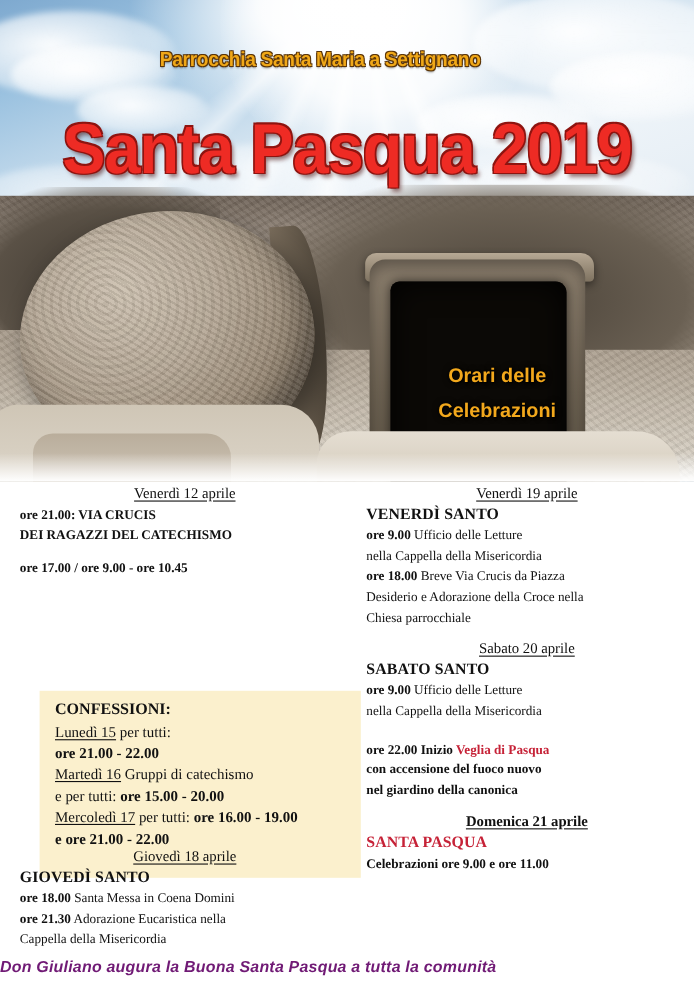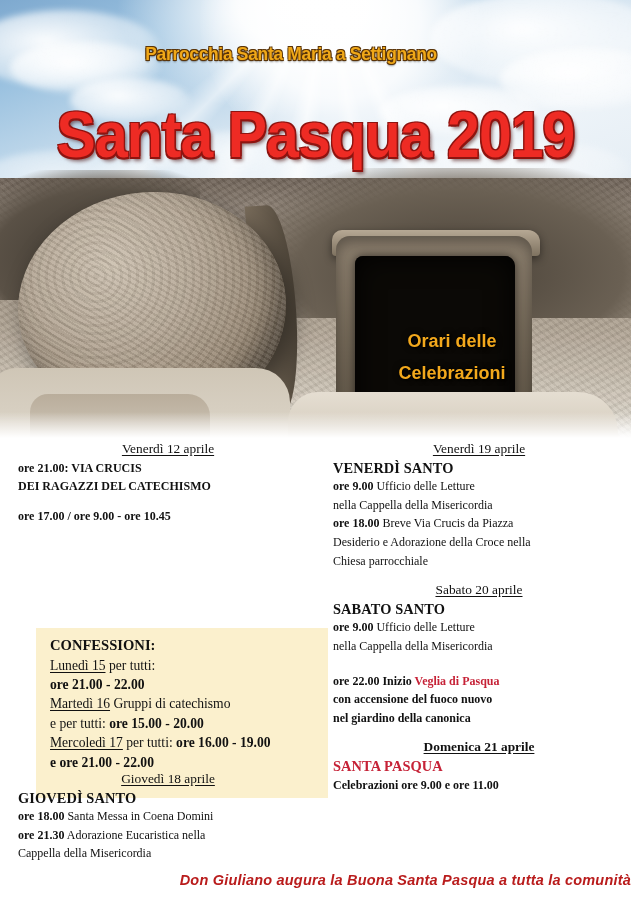--- a/index.html
+++ b/index.html
@@ -285,26 +285,26 @@
     position: absolute;
     left: 0; top: 330px;
     width: 300px;
   }
 
   
   .footer {
     position: absolute;
     left: 0; top: 872px;
     width: 631px;
-    text-align: right;
+    text-align: left;
     font-family: "Liberation Sans", sans-serif;
     font-style: italic;
     font-weight: bold;
     font-size: 14.5px;
-    color: #b91c1c;
+    color: #701a75;
     letter-spacing: .2px;
     white-space: nowrap;
   }
 </style>
 </head>
 <body>
 
 <div class="hero">
   <div class="sky"></div>
   <div class="glow"></div>

